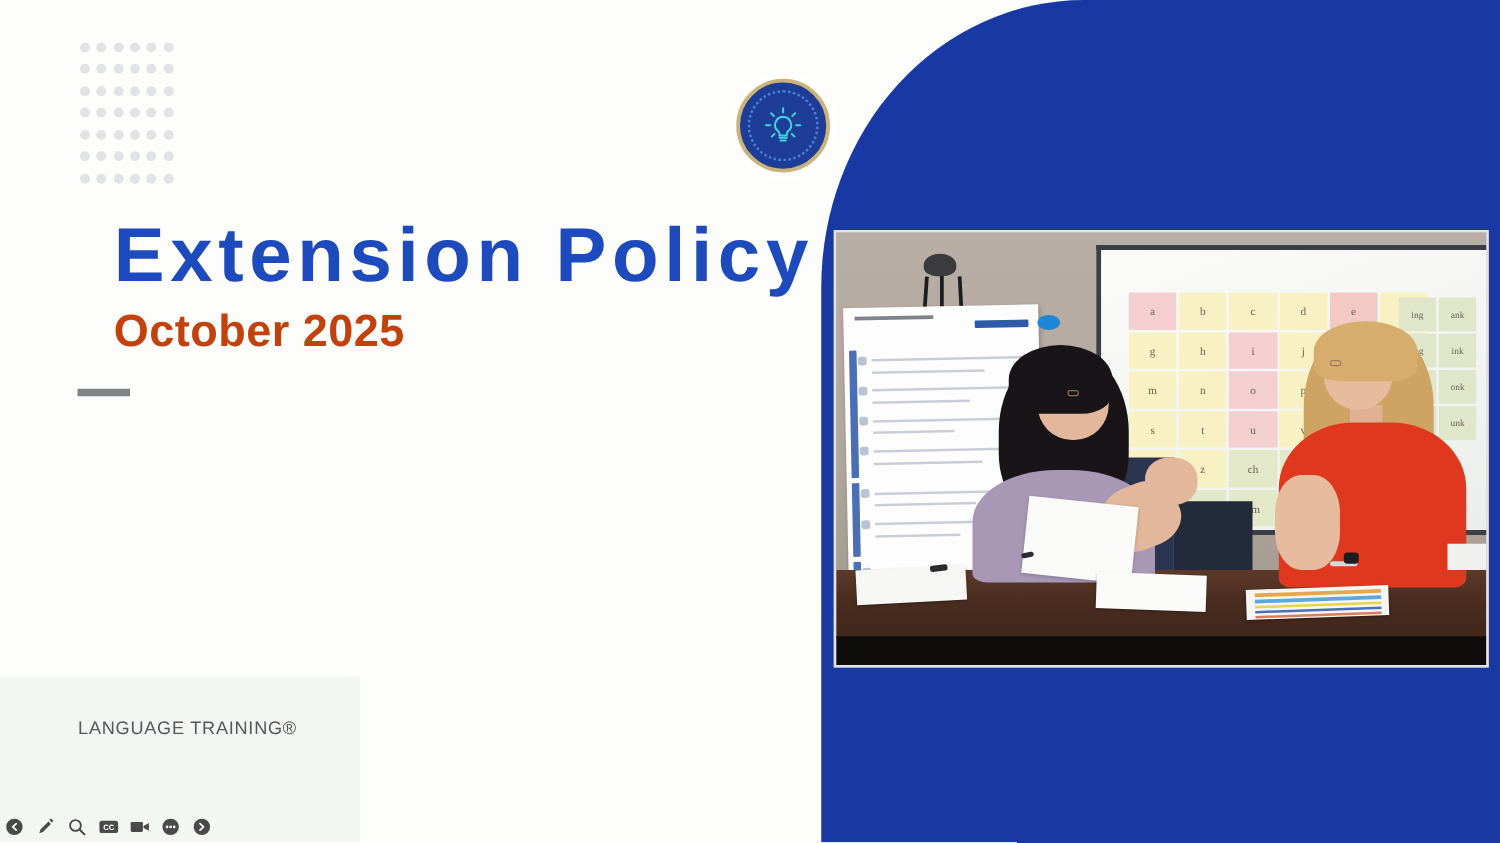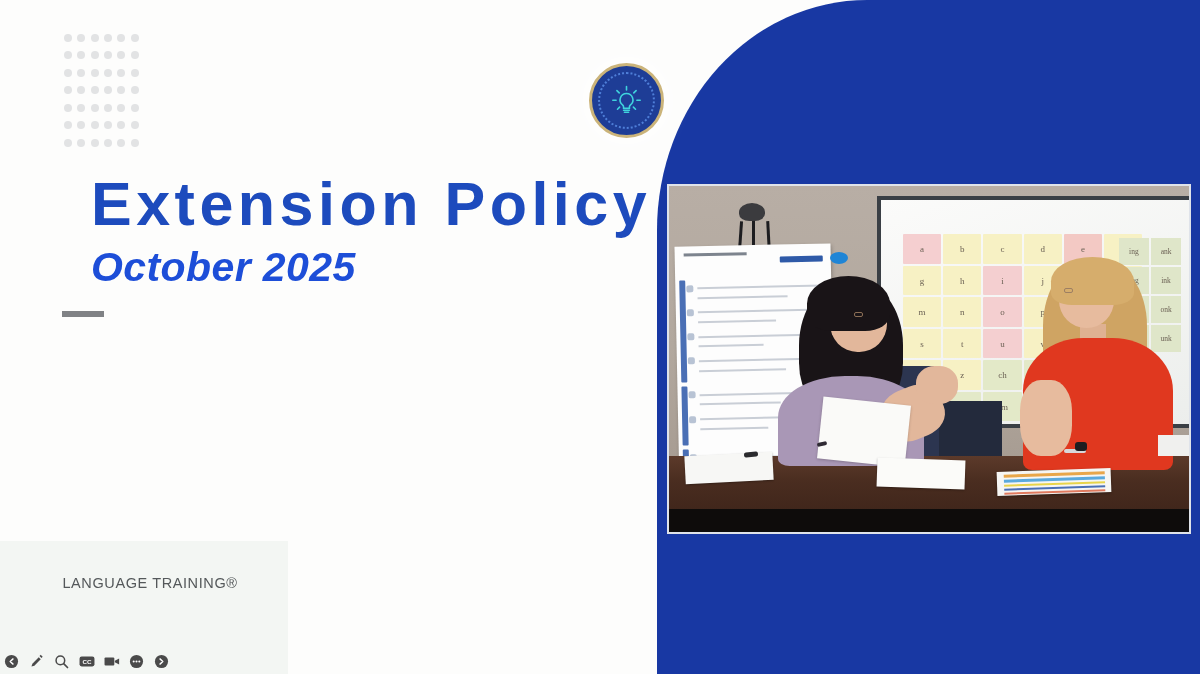--- a/index.html
+++ b/index.html
@@ -66,25 +66,24 @@
   #page-title {
     font-size: 61px;
     font-weight: 700;
     letter-spacing: 4.5px;
     color: #1d4bbd;
     line-height: 1.08;
     white-space: nowrap;
   }
   #page-subtitle {
     margin-top: 6px;
-    font-size: 41px;
+    font-size: 36px;
     font-weight: 700;
     letter-spacing: 0.4px;
-    color: #1d4ed8;
-    font-style: italic;
+    color: #c2410c;
   }
   #title-rule {
     position: absolute;
     left: 62px; top: 311px;
     width: 42px; height: 6px;
     background: #808285;
   }
 
   
   #logo-panel {

